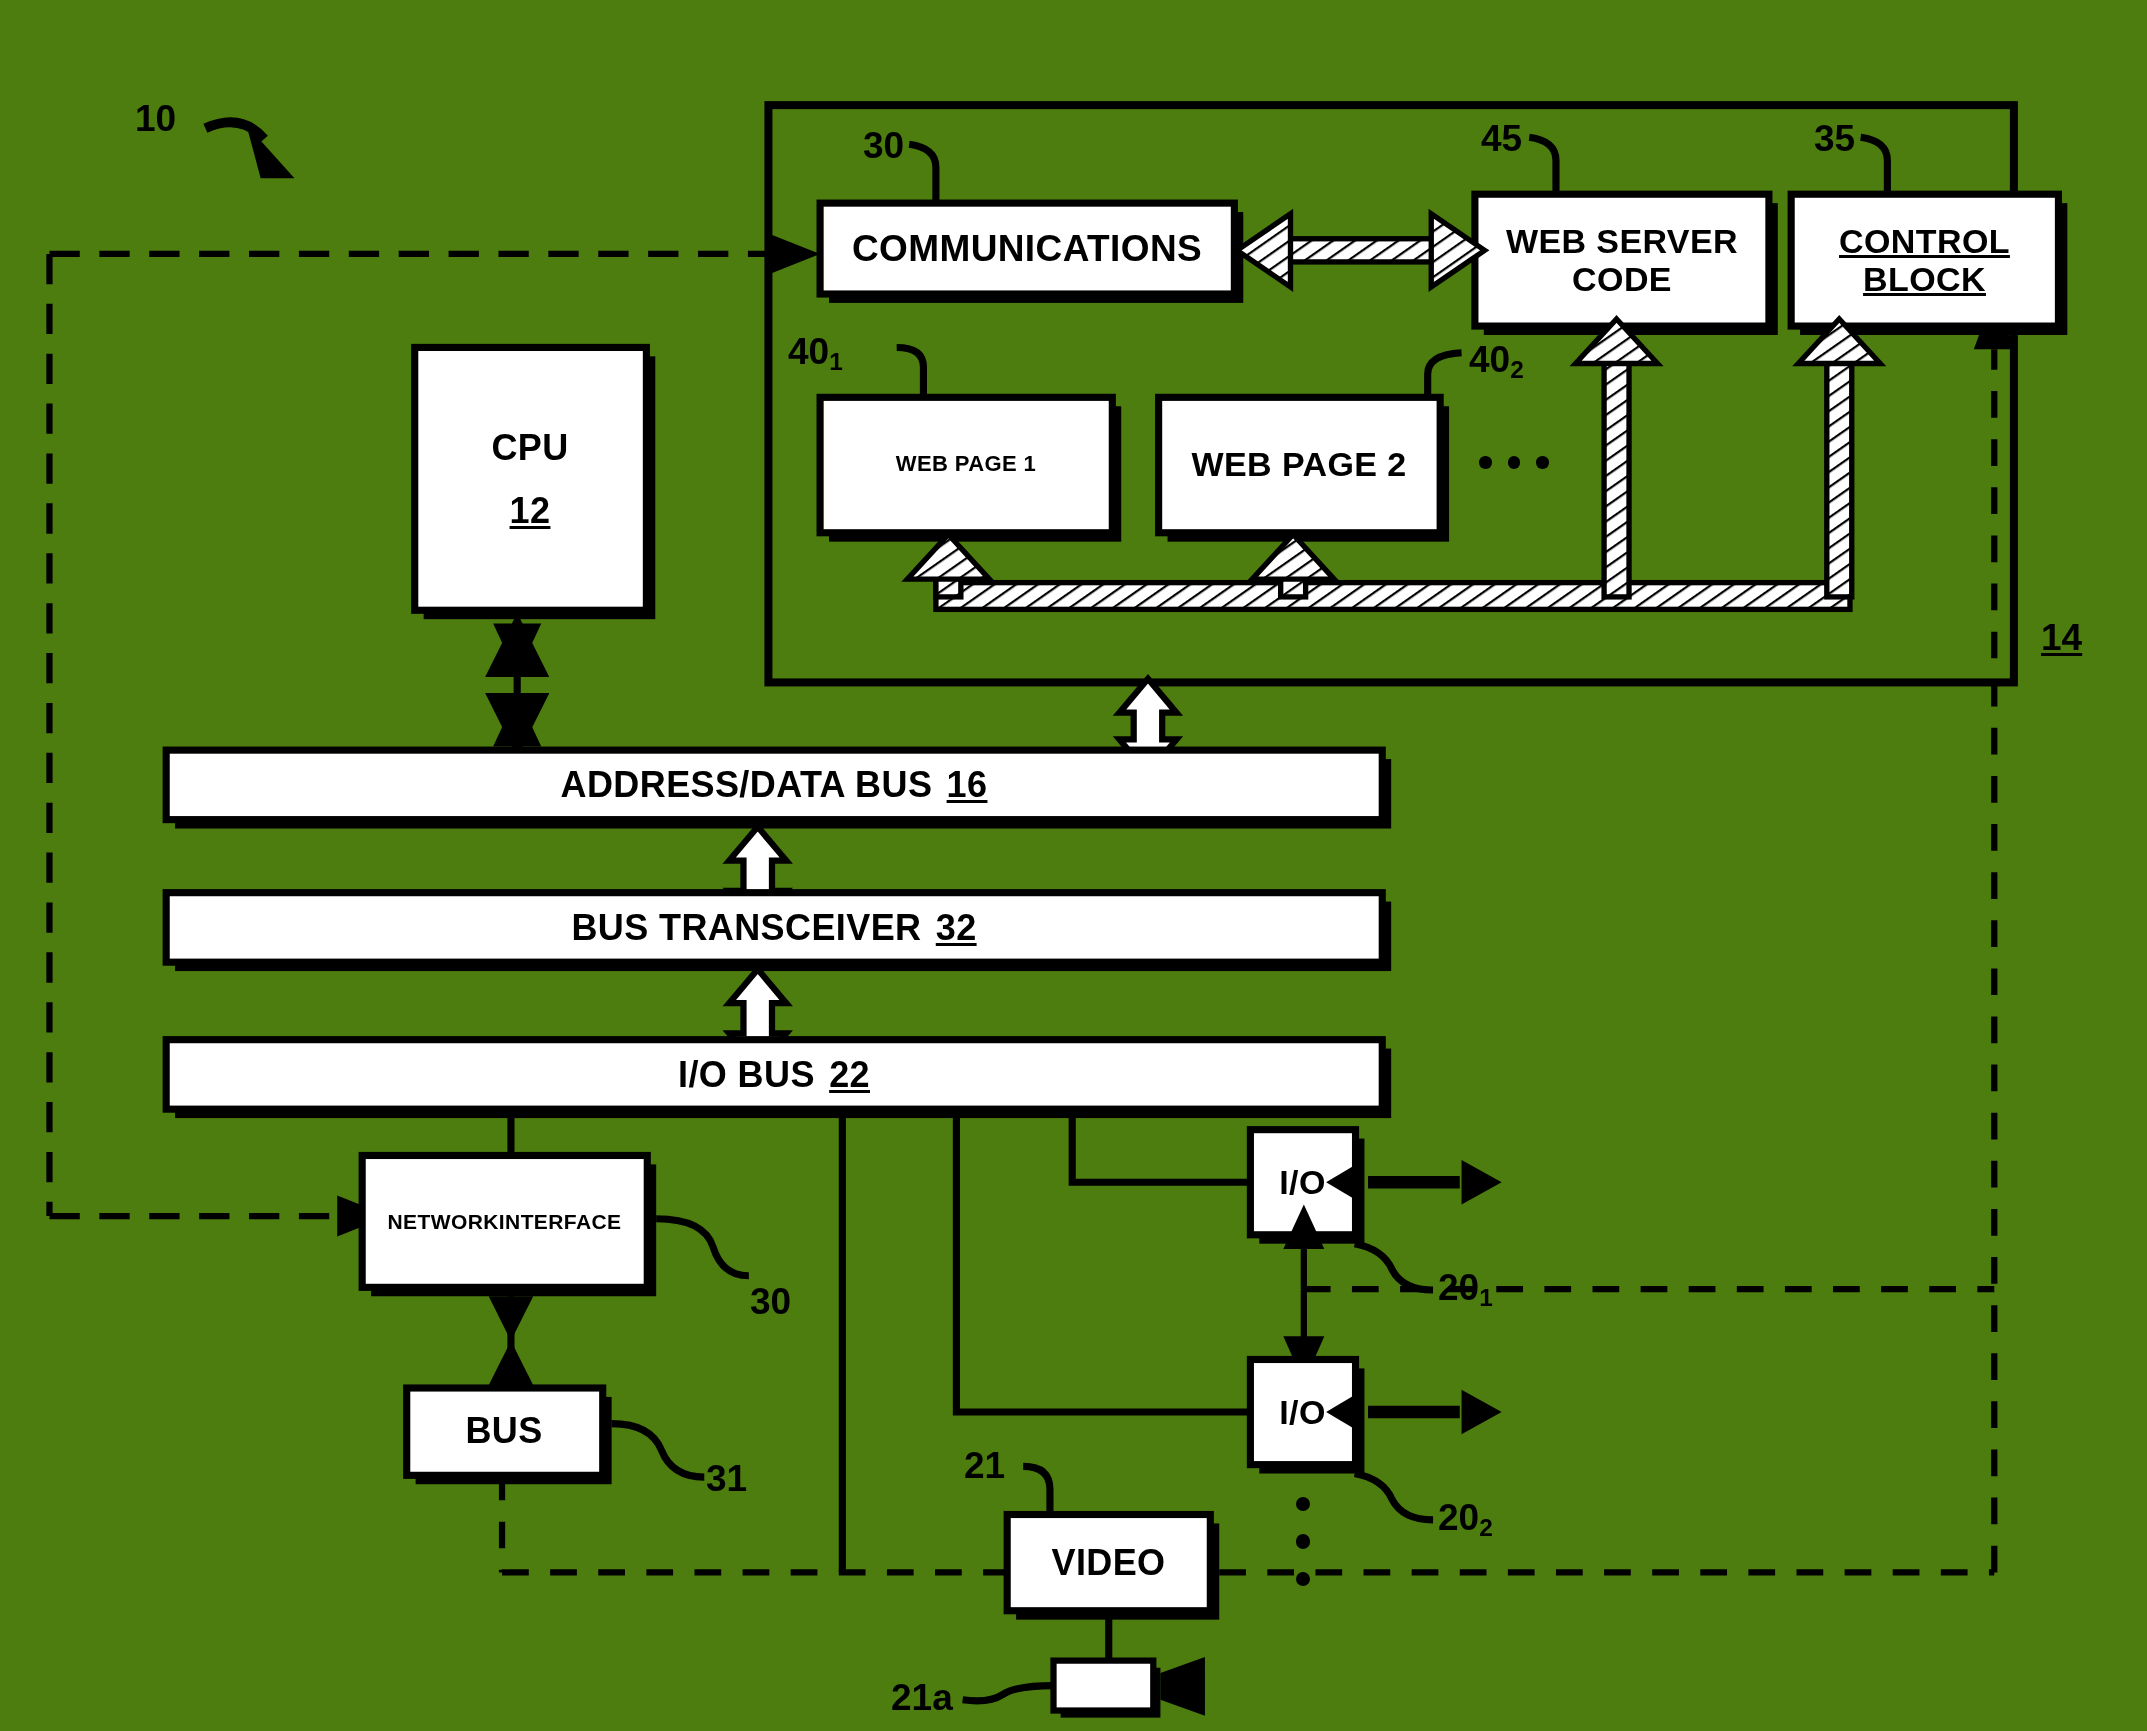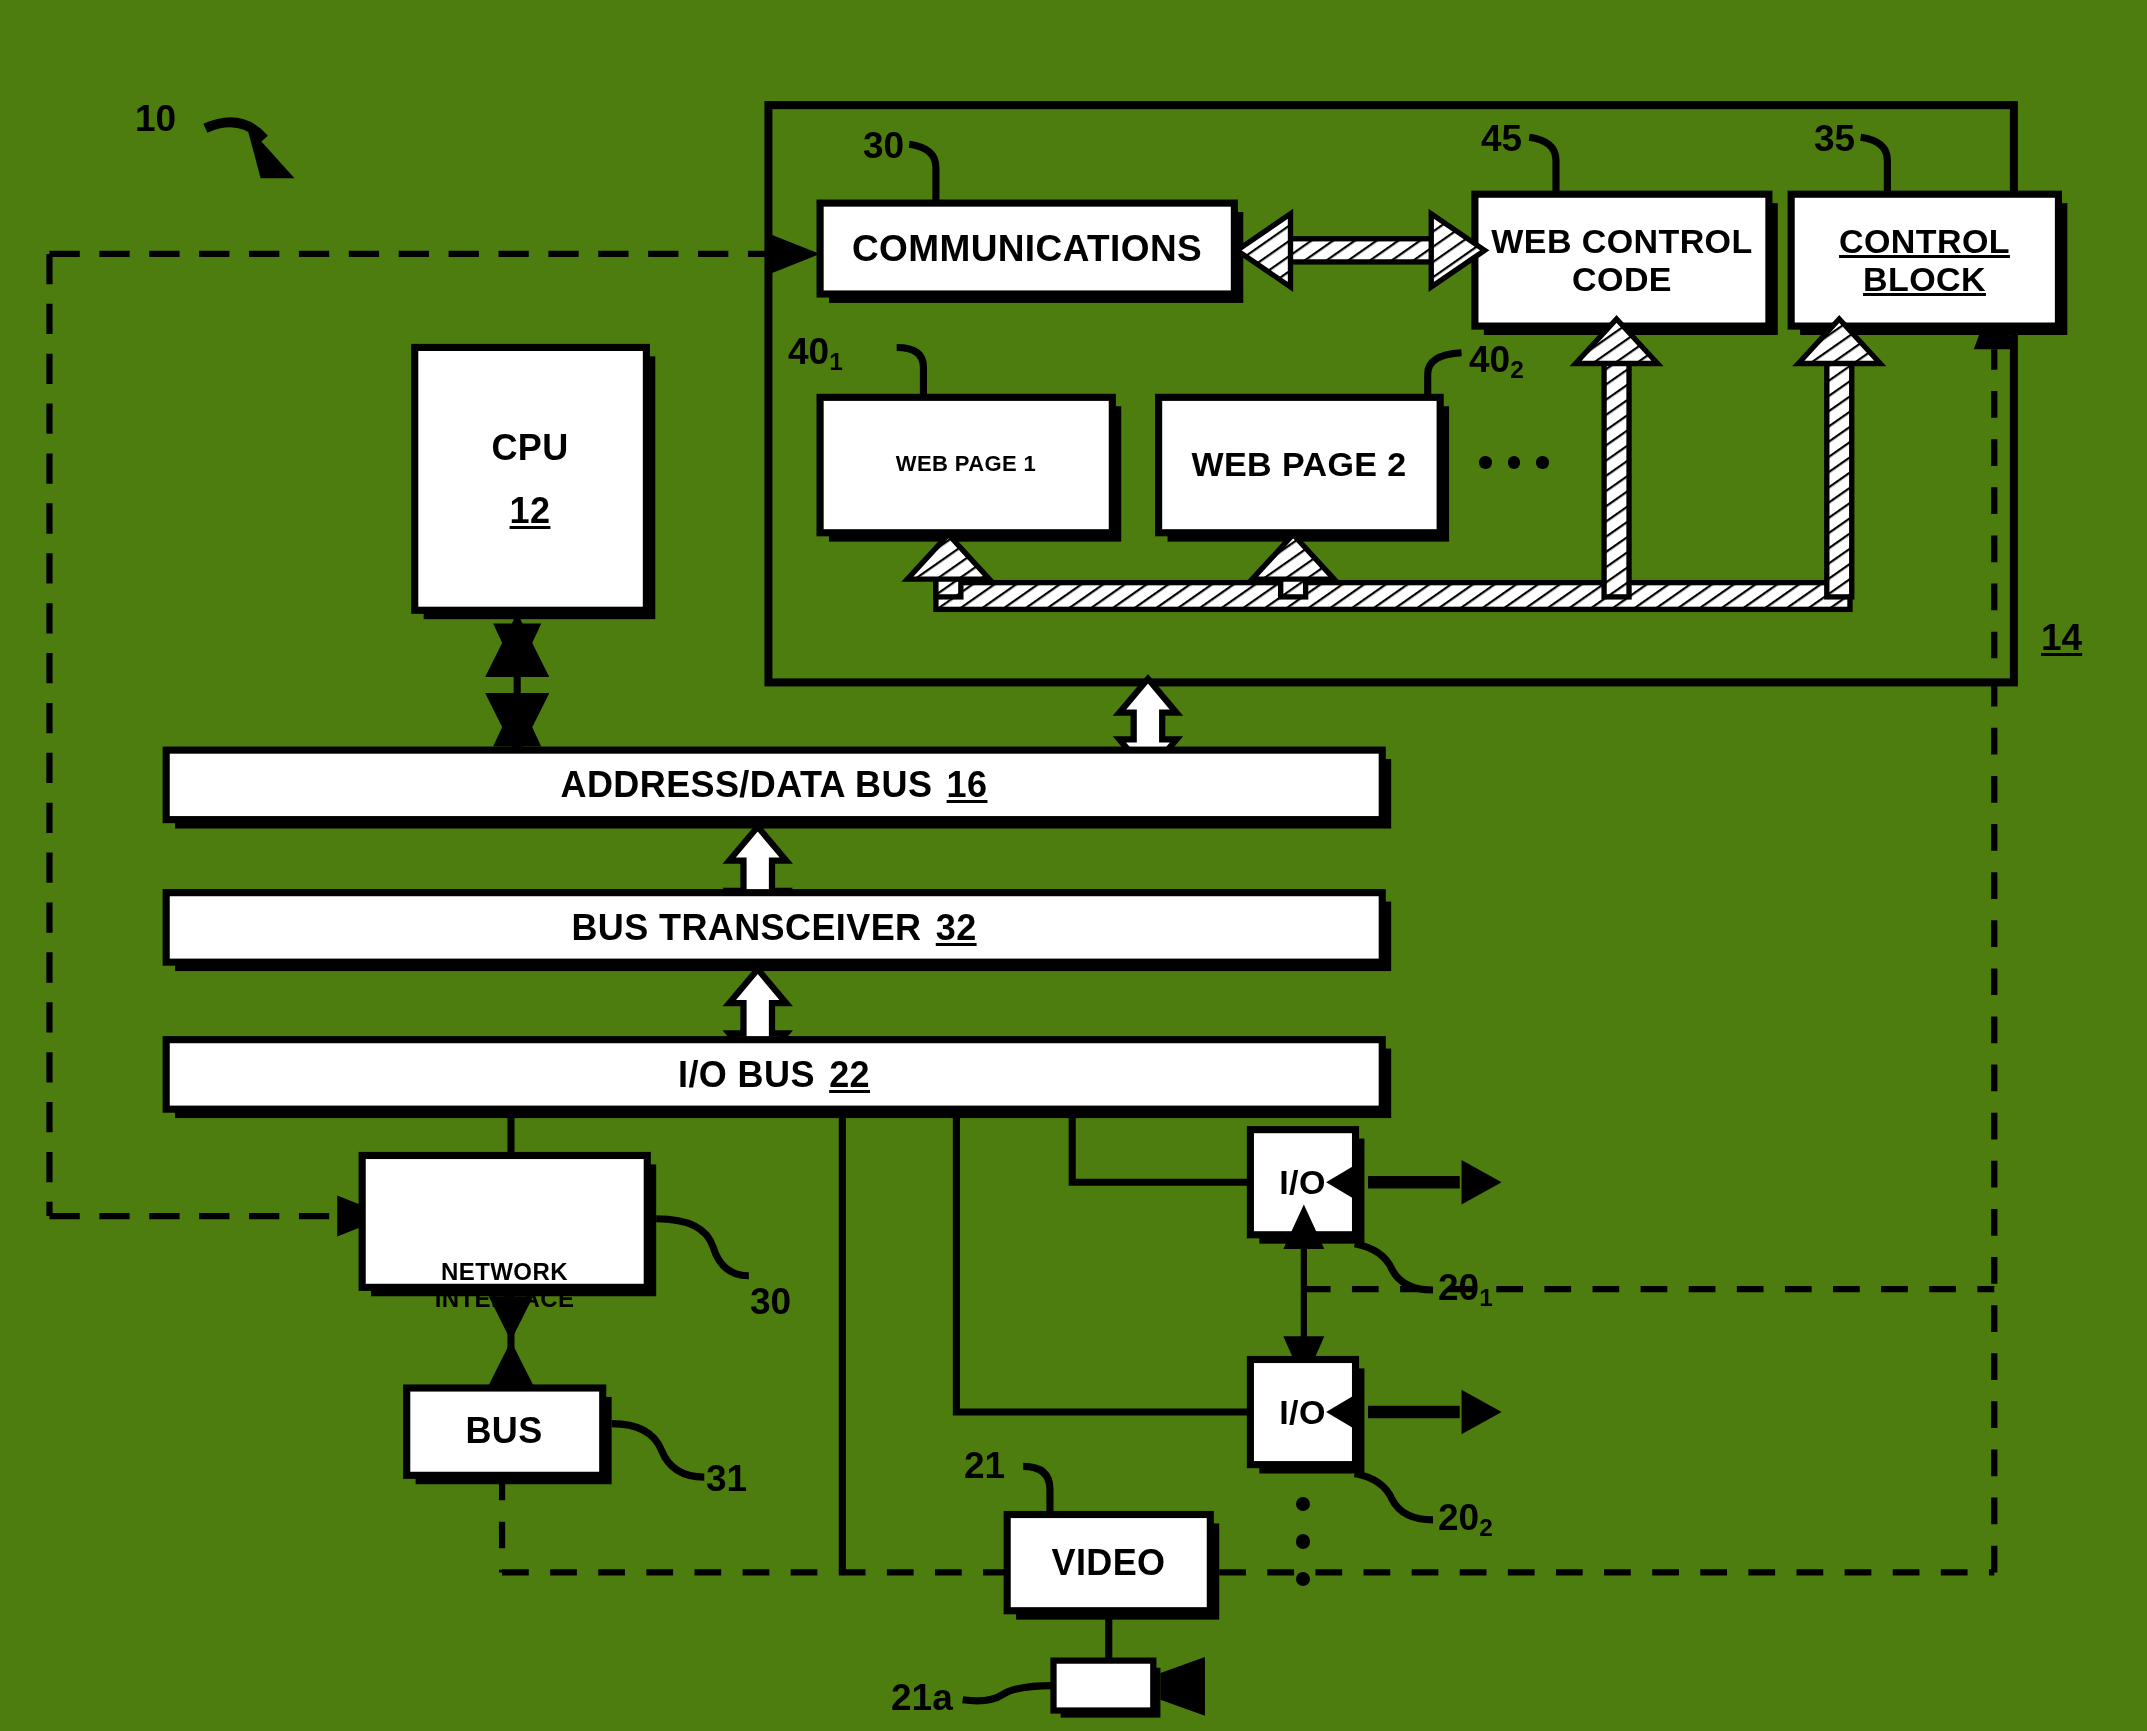--- a/index.html
+++ b/index.html
@@ -277,21 +277,21 @@
     <span>20</span><sub>2</sub>
   </div>
 
   <div class="ref" style="left:964px;top:1445px;font-size:37px;">21</div>
 
   <div class="ref" style="left:891px;top:1677px;font-size:37px;">21a</div>
 
   <div class="bx-label" style="left:820px;top:203px;width:414px;height:91px;font-size:37px;">COMMUNICATIONS</div>
 
   <div class="bx-label" style="left:1475px;top:194px;width:294px;height:132px;font-size:34px;flex-direction:column;">
-    <span>WEB CONTROL</span>
+    <span>WEB SERVER</span>
     <span>CODE</span>
   </div>
 
   <div class="bx-label" style="left:1791px;top:194px;width:267px;height:132px;font-size:34px;flex-direction:column;text-decoration:underline;">
     <span>CONTROL</span>
     <span>BLOCK</span>
   </div>
 
   <div class="bx-label" style="left:820px;top:397px;width:292px;height:135px;font-size:22px;">WEB PAGE 1</div>
 
@@ -316,21 +316,21 @@
   <div class="bx-label" style="left:166px;top:893px;width:1216px;height:70px;font-size:36px;gap:14.3px;">
     <span>BUS TRANSCEIVER</span>
     <span class="u">32</span>
   </div>
 
   <div class="bx-label" style="left:166px;top:1040px;width:1216px;height:70px;font-size:36px;gap:14.3px;">
     <span>I/O BUS</span>
     <span class="u">22</span>
   </div>
 
-  <div class="bx-label" style="left:362px;top:1220px;width:285px;height:132px;font-size:24px;flex-direction:column;">
+  <div class="bx-label" style="left:362px;top:1156px;width:285px;height:132px;font-size:21px;">
     <span>NETWORK</span>
     <span>INTERFACE</span>
   </div>
 
   <div class="bx-label" style="left:406px;top:1388px;width:196px;height:87px;font-size:36px;">BUS</div>
 
   <div class="bx-label" style="left:1250px;top:1130px;width:105px;height:105px;font-size:34px;">I/O</div>
 
   <div class="bx-label" style="left:1250px;top:1360px;width:105px;height:105px;font-size:34px;">I/O</div>
 

